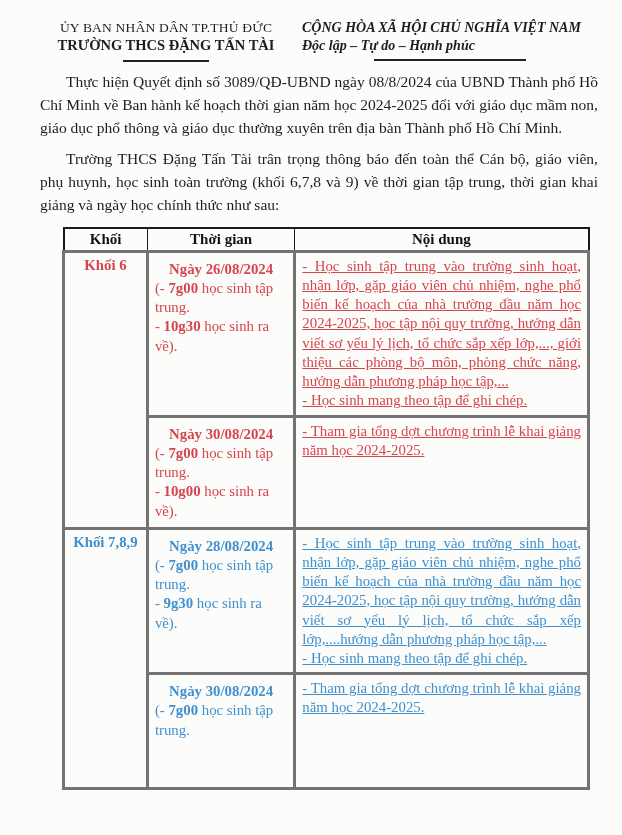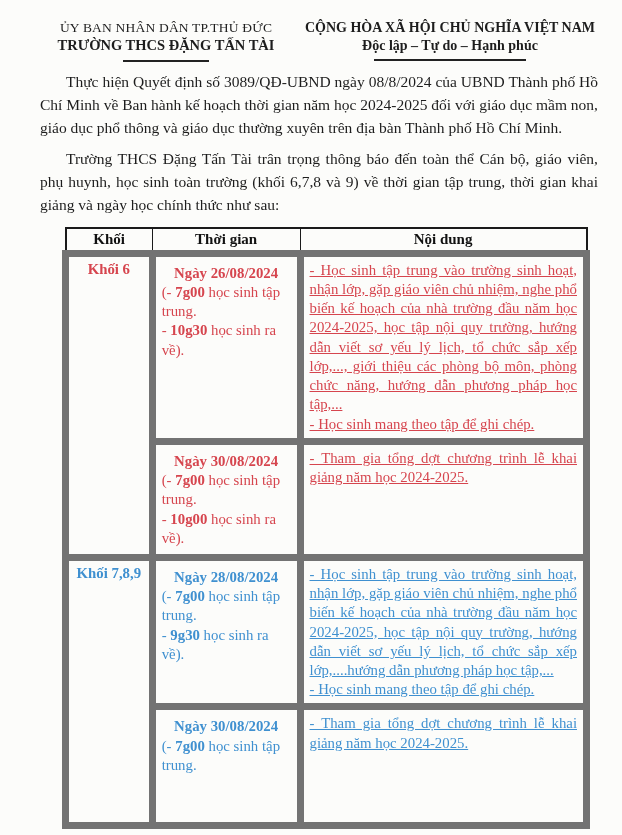--- a/index.html
+++ b/index.html
@@ -9,21 +9,21 @@
     box-sizing:border-box;
     background:#fcfcfa;
     font-family:"Liberation Serif", serif;
     color:#1d1d1d;
     padding:20px 24px 0 40px;
     overflow:hidden;
   }
   
   .hdr{display:flex;justify-content:space-between;align-items:flex-start;}
   .hdr-left{width:252px;text-align:center;}
-  .hdr-right{width:296px;text-align:center;}
+  .hdr-right{width:296px;text-align:left;font-style:italic;}
   .auth-line{font-size:13.5px;letter-spacing:.2px;}
   .school-line{font-size:14.5px;font-weight:bold;margin-top:1px;}
   .nat-line1{font-size:14px;font-weight:bold;}
   .nat-line2{font-size:14px;font-weight:bold;margin-top:2px;}
   .rule{height:2px;background:#222;margin:6px auto 0;}
   .rule-left{width:86px;}
   .rule-right{width:152px;margin-top:5px;}
   
   .dateline{
     text-align:right;font-style:italic;font-weight:600;
@@ -45,21 +45,21 @@
     margin:10px 0 0 22px;
     width:528px;
     border:2px solid #1a1a1a;
   }
   table.schedule th{
     border:1px solid #1a1a1a;
     font-size:15px;font-weight:bold;text-align:center;
     padding:2px 19px;color:#111;
   }
   table.schedule td{
-    border:7px solid #737373;
+    border:3px solid #737373;
     vertical-align:top;
     padding:4px 6px;
     font-size:14.8px;
   }
   td.grade{
     vertical-align:middle;text-align:center;
     font-weight:bold;font-size:15.5px;width:70px;padding:2px;
   }
   td.time{width:138px;line-height:1.3;}
   td.time .date{text-align:center;font-weight:bold;padding-top:3px;}

